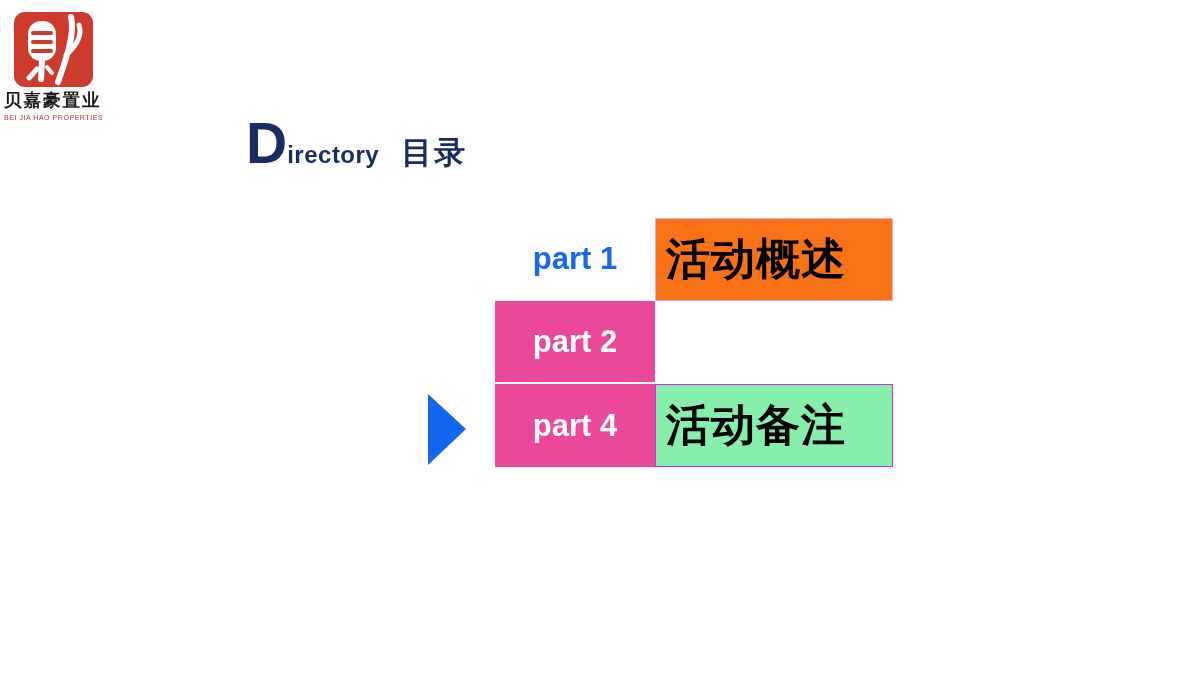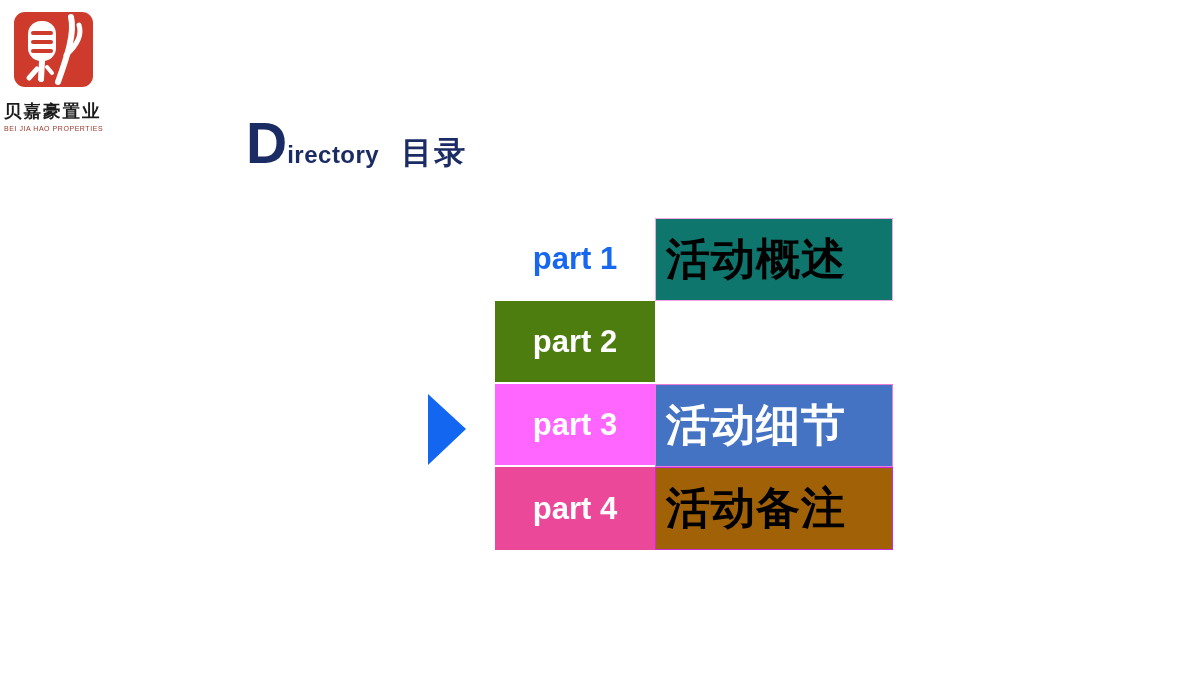--- a/index.html
+++ b/index.html
@@ -12,21 +12,21 @@
     height: 675px;
     background: #ffffff;
     overflow: hidden;
     margin: 0 auto;
   }
 
   
   .logo { position: absolute; left: 4px; top: 11px; width: 112px; }
   .logo-seal { display: block; margin-left: 9px; }
   .logo-cn {
-    margin-top: 11px;
+    margin-top: 0;
     font-family: "Liberation Serif", "DejaVu Serif", serif;
     font-weight: bold;
     font-size: 17.5px;
     letter-spacing: 2px;
     color: #1c1c1c;
     white-space: nowrap;
   }
   .logo-en {
     margin-top: 2px;
     font-size: 7px;
@@ -126,31 +126,27 @@
       <span class="title-rest" style="color: rgb(27, 43, 99);">irectory</span>
     <span class="title-cn" style="color: rgb(27, 43, 99);">目录</span>
   </div>
 
   <div class="toc-arrow" style="border-left-color: rgb(18, 102, 239);"></div>
 
   <div class="toc">
 
     <div class="toc-row">
       <div class="toc-cell-left" style="background: rgb(255, 255, 255); color: rgb(22, 104, 240);">part 1</div>
-      <div class="toc-cell-right" style="background: #0f766e; color: rgb(0, 0, 0); border-color: rgb(242, 166, 228);">活动概述</div>
+      <div class="toc-cell-right" style="background: #f97316; color: rgb(0, 0, 0); border-color: rgb(242, 166, 228);">活动概述</div>
     </div>
 
     <div class="toc-row">
-      <div class="toc-cell-left" style="background: #4d7c0f; color: rgb(255, 255, 255);">part 2</div>
+      <div class="toc-cell-left" style="background: #ec4899; color: rgb(255, 255, 255);">part 2</div>
     </div>
 
-    <div class="toc-row">
-      <div class="toc-cell-left" style="background: rgb(255, 102, 255); color: rgb(255, 255, 255);">part 3</div>
-      <div class="toc-cell-right" style="background: rgb(69, 115, 196); color: rgb(255, 255, 255); border-color: rgb(238, 123, 216);">活动细节</div>
-    </div>
 
     <div class="toc-row">
       <div class="toc-cell-left" style="background: #ec4899; color: rgb(255, 255, 255);">part 4</div>
-      <div class="toc-cell-right" style="background: #a16207; color: rgb(0, 0, 0); border-color: rgb(204, 43, 224);">活动备注</div>
+      <div class="toc-cell-right" style="background: #86efac; color: rgb(0, 0, 0); border-color: rgb(204, 43, 224);">活动备注</div>
     </div>
 
   </div>
 </div>
 
 </body></html>

